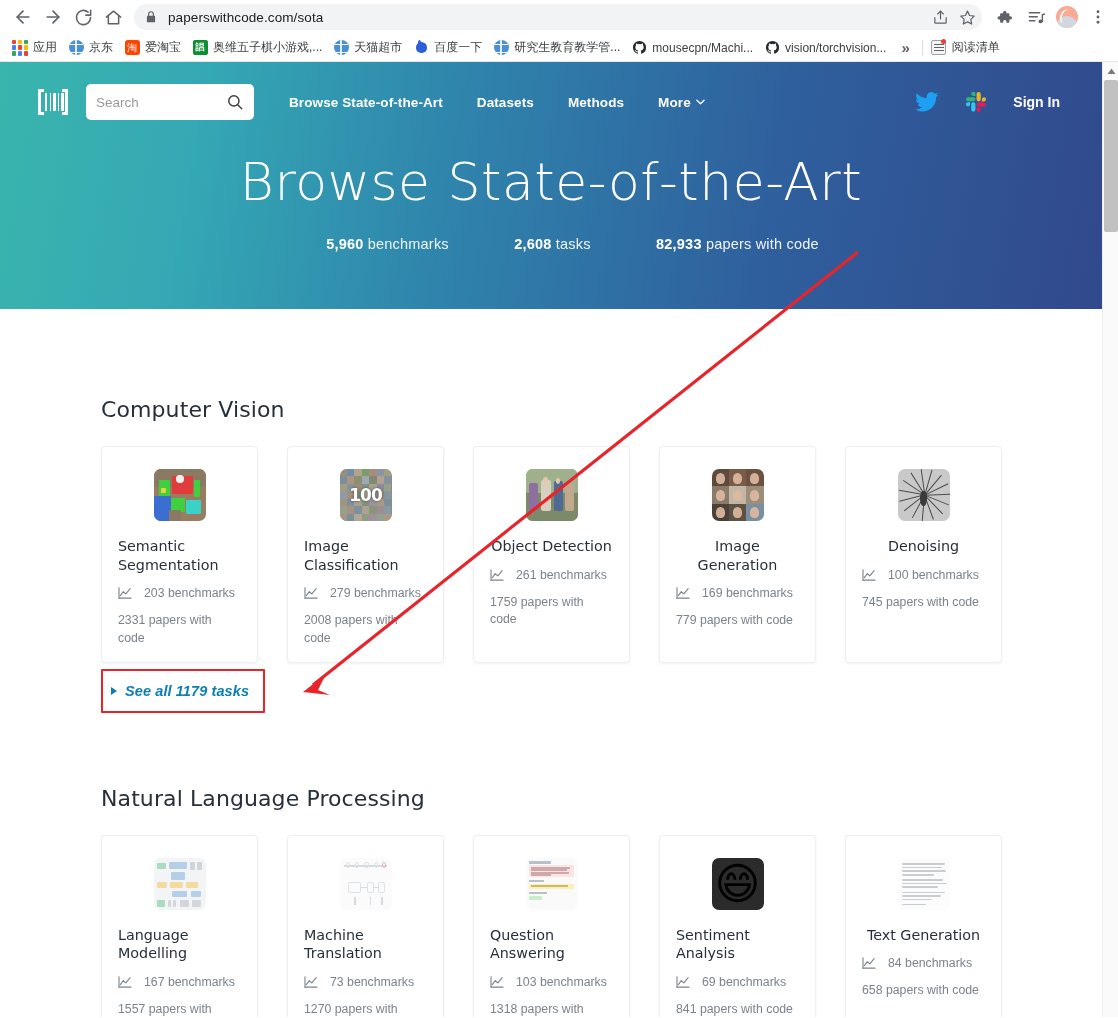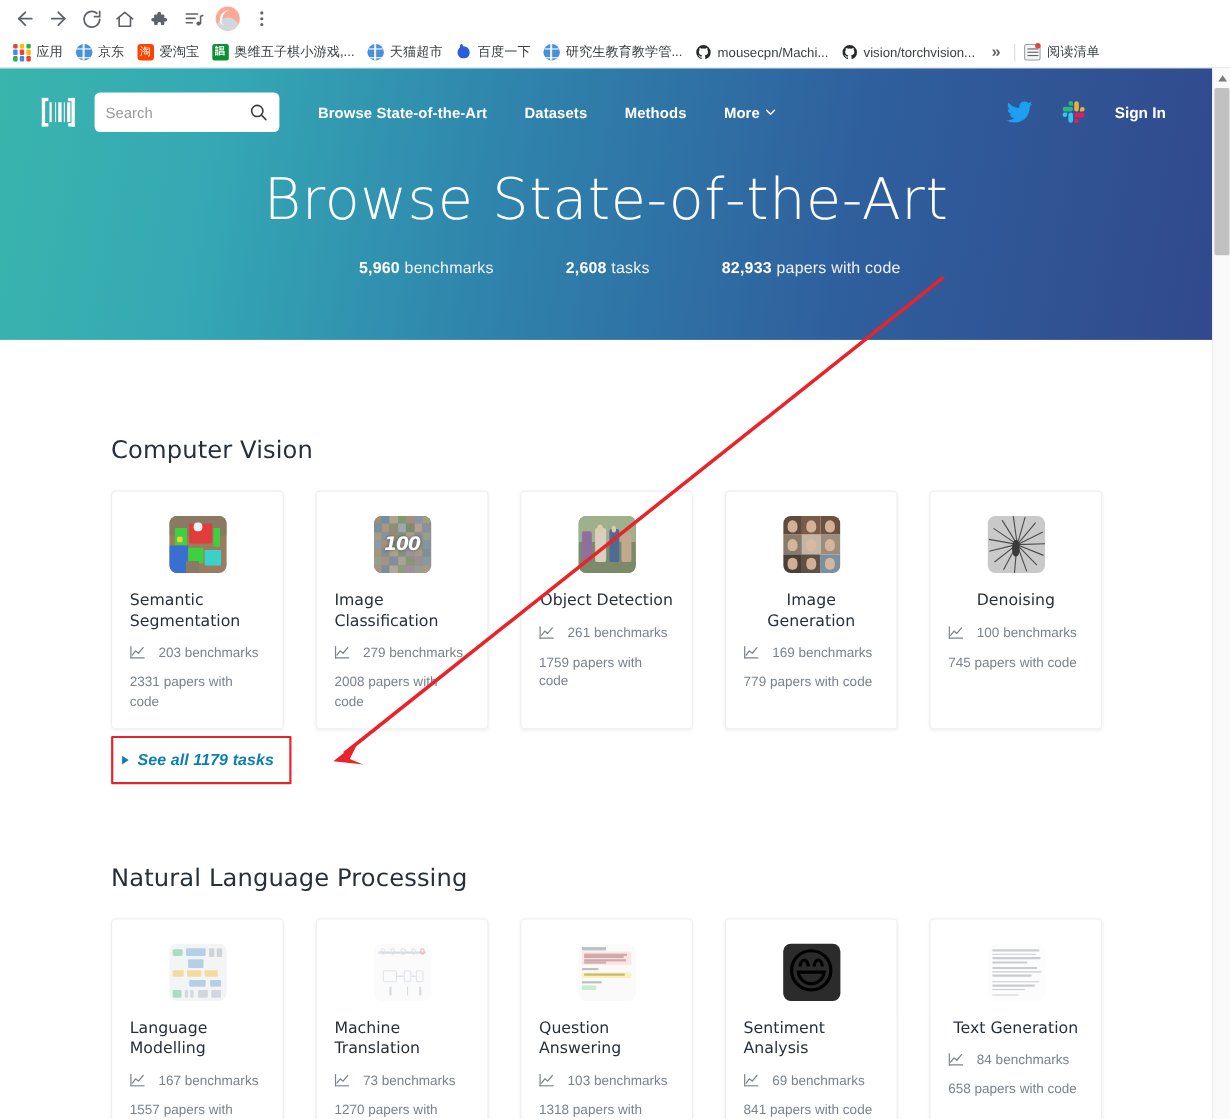--- a/index.html
+++ b/index.html
@@ -357,21 +357,21 @@
     position: absolute; left: 0; top: 0;
     width: 1102px; height: 955px;
     pointer-events: none;
     z-index: 30;
   }
 
   
   .th-semseg { background: #9a7d60; }
   .th-semseg i { position: absolute; display: block; border-radius: 1px; }
 
-  .th-imgclass { background:#8e8c88;font-style:italic; }
+  .th-imgclass { background:#8e8c88; }
   .th-imgclass .grid { position:absolute; inset:0; display:grid; grid-template-columns: repeat(7,1fr); grid-template-rows: repeat(7,1fr); }
   .th-imgclass .grid i { display:block; }
   .th-imgclass .num {
     position:absolute; inset:0; display:flex; align-items:center; justify-content:center;
     color:#fff; font-size:17px; font-weight:bold; letter-spacing:-1px;
     text-shadow: 0 0 3px rgba(0,0,0,.5);
     font-family:"DejaVu Sans", sans-serif;
   }
 
   .th-objdet { background:#7d8f6e; }
@@ -428,20 +428,42 @@
           <polyline points="21 3 21 9 15 9"></polyline>
         </svg>
     </div>
     <div class="nav-btn">
       <svg width="19" height="19" viewBox="0 0 24 24" fill="none" stroke="currentColor" stroke-width="1.9" stroke-linecap="round" stroke-linejoin="round">
           <path d="M3 11.5 12 4l9 7.5"></path>
           <path d="M5.5 10v10h13V10"></path>
         </svg>
     </div>
 
+    <div class="omnibox">
+      <span class="lock-icon">
+        <svg width="14" height="14" viewBox="0 0 24 24" fill="currentColor">
+            <path d="M12 2a5 5 0 0 0-5 5v3H6a1 1 0 0 0-1 1v9a1 1 0 0 0 1 1h12a1 1 0 0 0 1-1v-9a1 1 0 0 0-1-1h-1V7a5 5 0 0 0-5-5zm0 2a3 3 0 0 1 3 3v3H9V7a3 3 0 0 1 3-3z"></path>
+          </svg>
+      </span>
+      <span class="url-text">paperswithcode.com/sota</span>
+      <span class="omni-right">
+        <span class="omni-ico">
+          <svg width="17" height="17" viewBox="0 0 24 24" fill="none" stroke="currentColor" stroke-width="1.7" stroke-linecap="round" stroke-linejoin="round">
+              <path d="M4 12v7a1 1 0 0 0 1 1h14a1 1 0 0 0 1-1v-7"></path>
+              <polyline points="8 7 12 3 16 7"></polyline>
+              <line x1="12" y1="3" x2="12" y2="14"></line>
+            </svg>
+        </span>
+        <span class="omni-ico">
+          <svg width="17" height="17" viewBox="0 0 24 24" fill="none" stroke="currentColor" stroke-width="1.7" stroke-linejoin="round">
+              <polygon points="12 3 14.9 9.2 21.5 10 16.7 14.7 17.9 21.3 12 18.2 6.1 21.3 7.3 14.7 2.5 10 9.1 9.2"></polygon>
+            </svg>
+        </span>
+      </span>
+    </div>
 
     <div class="toolbar-right">
       <span class="tb-ico">
         <svg width="18" height="18" viewBox="0 0 24 24" fill="currentColor">
             <path d="M20.5 11h-1.3V8.2A1.2 1.2 0 0 0 18 7h-2.8V5.7a2.2 2.2 0 1 0-4.4 0V7H8A1.2 1.2 0 0 0 6.8 8.2V11H5.5a2.2 2.2 0 1 0 0 4.4h1.3v2.9A1.2 1.2 0 0 0 8 19.5h2.9v-1.3a2.2 2.2 0 1 1 4.4 0v1.3H18a1.2 1.2 0 0 0 1.2-1.2v-2.9h1.3a2.2 2.2 0 1 0 0-4.4z"></path>
           </svg>
       </span>
       <span class="tb-ico">
         <svg width="19" height="19" viewBox="0 0 24 24" fill="none" stroke="currentColor" stroke-width="1.8" stroke-linecap="round">
             <line x1="3" y1="6" x2="16" y2="6"></line>

